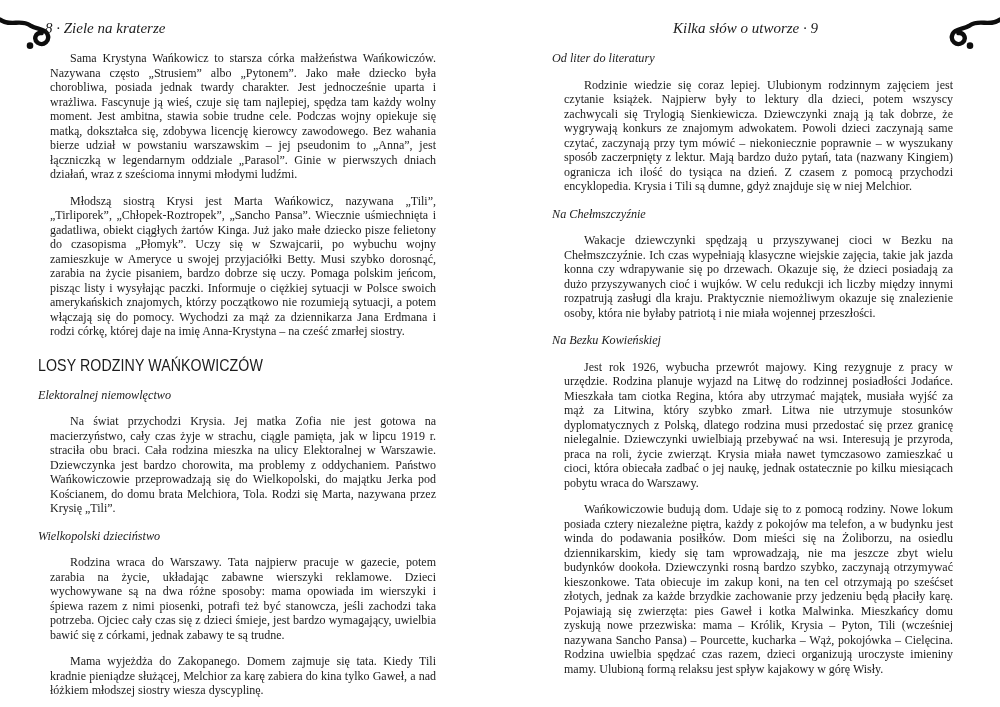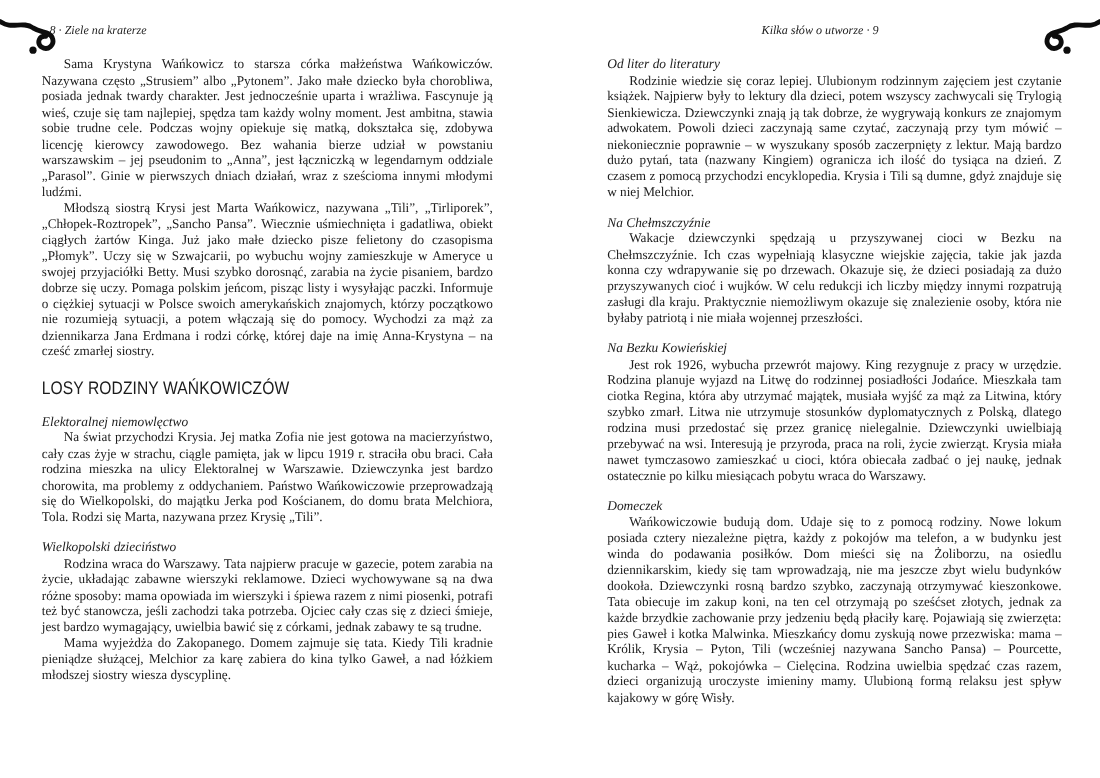--- a/index.html
+++ b/index.html
@@ -20,30 +20,30 @@
   .ornament-right { right: 0; transform: scaleX(-1); }
 
   .col {
     position: absolute; top: 21px; width: 410px;
   }
   .col-left  { left: 38px; }
   .col-right { left: 552px; width: 413px; }
 
   .running-head {
     font-style: italic;
-    font-size: 11px;
+    font-size: 15px;
     line-height: 14px;
     margin: 0 0 16px 0;
     white-space: nowrap;
   }
   .col-left  .running-head { padding-left: 7px; text-align: left; }
   .col-right .running-head { padding-right: 26px; text-align: center; }
 
   .body-copy p {
-    margin: 0;
+    margin: 12px;
     font-size: 12px;
     line-height: 14.5px;
     text-align: justify;
     text-indent: 20px;
   }
 
   h1.section-heading {
     font-family: "Liberation Sans", sans-serif;
     font-size: 16.5px;
     font-weight: 400;
@@ -118,19 +118,18 @@
         <h3 class="subhead">Na Chełmszczyźnie</h3>
         <p>Wakacje dziewczynki spędzają u przyszywanej cioci w Bezku na Chełmszczyźnie. Ich czas wypełniają klasyczne wiejskie zajęcia, takie jak jazda konna czy wdrapywanie się po drzewach. Okazuje się, że dzieci posiadają za dużo przyszywanych cioć i wujków. W celu redukcji ich liczby między innymi rozpatrują zasługi dla kraju. Praktycznie niemożliwym okazuje się znalezienie osoby, która nie byłaby patriotą i nie miała wojennej przeszłości.</p>
       </div>
 
       <div class="section">
         <h3 class="subhead">Na Bezku Kowieńskiej</h3>
         <p>Jest rok 1926, wybucha przewrót majowy. King rezygnuje z pracy w urzędzie. Rodzina planuje wyjazd na Litwę do rodzinnej posiadłości Jodańce. Mieszkała tam ciotka Regina, która aby utrzymać majątek, musiała wyjść za mąż za Litwina, który szybko zmarł. Litwa nie utrzymuje stosunków dyplomatycznych z Polską, dlatego rodzina musi przedostać się przez granicę nielegalnie. Dziewczynki uwielbiają przebywać na wsi. Interesują je przyroda, praca na roli, życie zwierząt. Krysia miała nawet tymczasowo zamieszkać u cioci, która obiecała zadbać o jej naukę, jednak ostatecznie po kilku miesiącach pobytu wraca do Warszawy.</p>
       </div>
 
       <div class="section">
-        <h3 class="subhead">Domeczek</h3>
         <p>Wańkowiczowie budują dom. Udaje się to z pomocą rodziny. Nowe lokum posiada cztery niezależne piętra, każdy z pokojów ma telefon, a w budynku jest winda do podawania posiłków. Dom mieści się na Żoliborzu, na osiedlu dziennikarskim, kiedy się tam wprowadzają, nie ma jeszcze zbyt wielu budynków dookoła. Dziewczynki rosną bardzo szybko, zaczynają otrzymywać kieszonkowe. Tata obiecuje im zakup koni, na ten cel otrzymają po sześćset złotych, jednak za każde brzydkie zachowanie przy jedzeniu będą płaciły karę. Pojawiają się zwierzęta: pies Gaweł i kotka Malwinka. Mieszkańcy domu zyskują nowe przezwiska: mama – Królik, Krysia – Pyton, Tili (wcześniej nazywana Sancho Pansa) – Pourcette, kucharka – Wąż, pokojówka – Cielęcina. Rodzina uwielbia spędzać czas razem, dzieci organizują uroczyste imieniny mamy. Ulubioną formą relaksu jest spływ kajakowy w górę Wisły.</p>
       </div>
     </div>
   </div>
 
 </div>
 
 </body></html>

